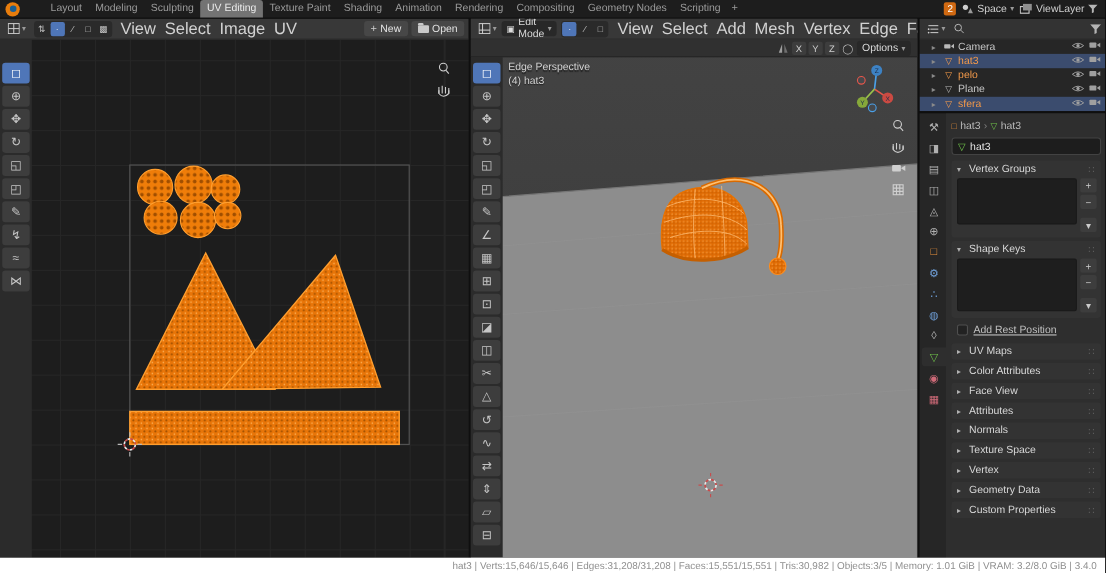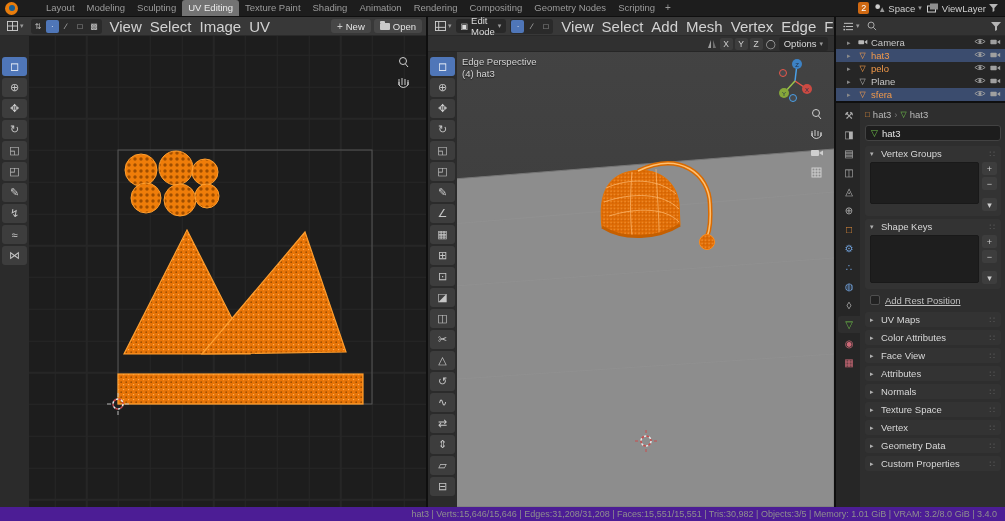--- a/index.html
+++ b/index.html
@@ -91,21 +91,21 @@
 .listbox{flex:1;background:#1e1e1e;border:1px solid #191919;border-radius:2px;}
 .lb-vg{height:42px;}
 .lb-sk{height:48px;}
 .sidecol{display:flex;flex-direction:column;gap:2px;}
 .side-btn{width:15px;height:13px;background:#3d3d3d;border-radius:2px;color:#ccc;font-size:9px;display:flex;align-items:center;justify-content:center;}
 .side-gap{height:4px;}
 .check-row{display:flex;align-items:center;gap:5px;height:16px;padding:0 5px;margin:1px 0 4px 0;color:#c0c0c0;text-decoration:underline;}
 .checkbox{width:10px;height:10px;background:#222222;border:1px solid #4f4f4f;border-radius:2px;flex:none;}
 
 
-.statusbar{position:absolute;left:0;bottom:0;width:100%;height:14px;background:#4c1d95;display:flex;align-items:center;justify-content:flex-end;padding:0 8px;color:#8f8f8f;font-size:9px;z-index:20;}
+.statusbar{position:absolute;left:0;bottom:0;width:100%;height:14px;background:#ffffff;display:flex;align-items:center;justify-content:flex-end;padding:0 8px;color:#8f8f8f;font-size:9px;z-index:20;}
 </style>
 </head>
 <body>
 
 <div class="app">
 
   <div class="topbar">
     <div class="logo"></div>
     <div class="ws">
         <span class="ws-tab">Layout</span>

